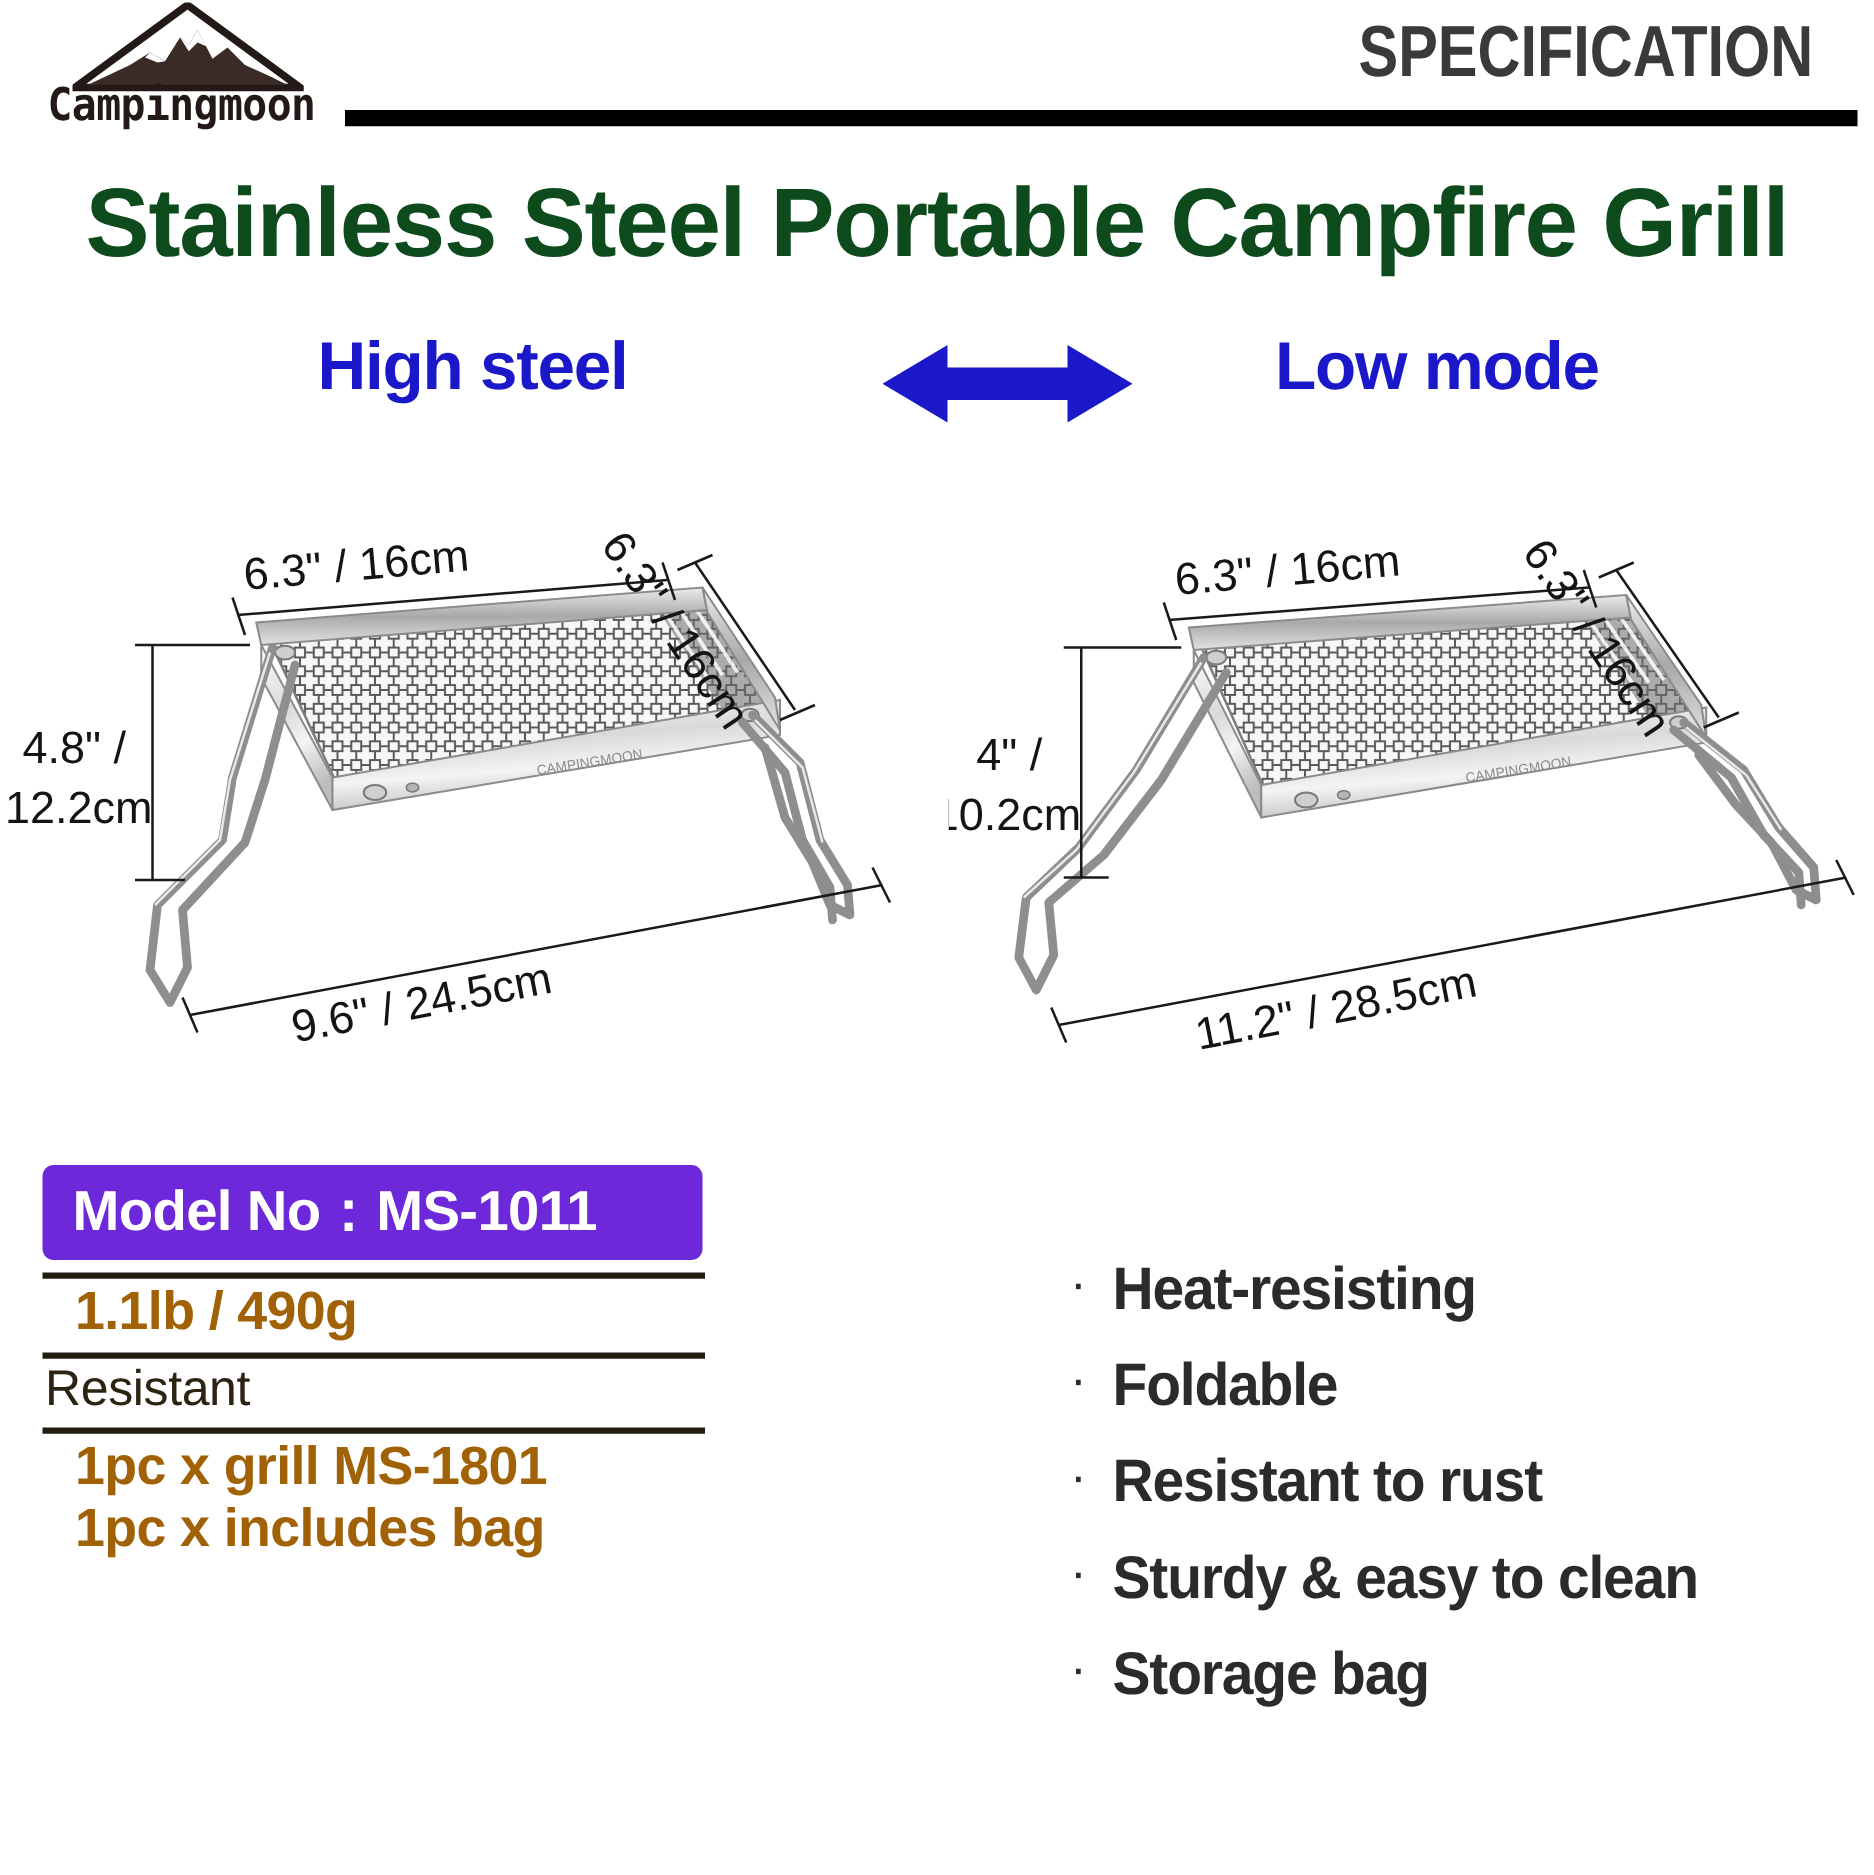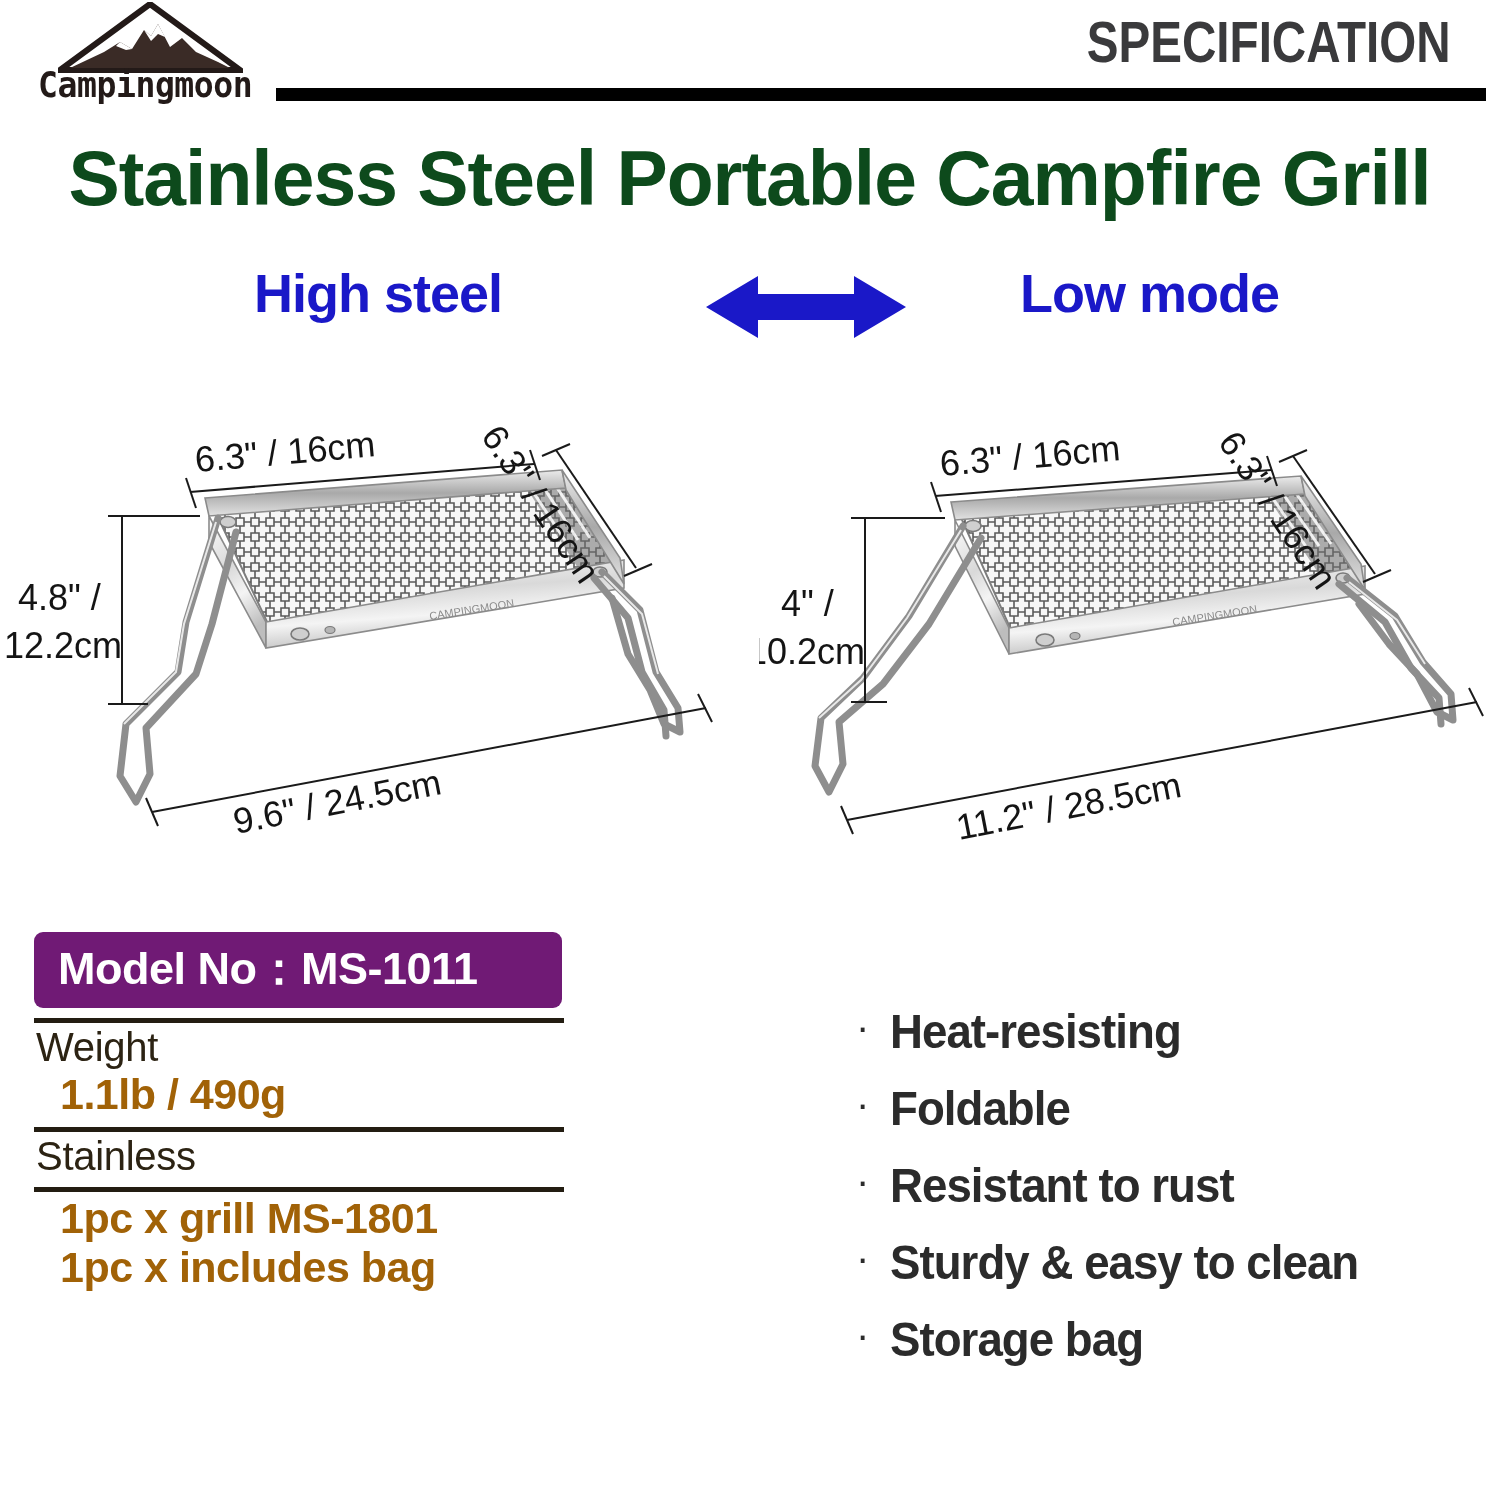--- a/index.html
+++ b/index.html
@@ -33,21 +33,21 @@
   .mode-arrow { position:absolute; left:706px; top:14px; width:200px; height:62px; }
 
   
   .diagram { position:absolute; top:372px; width:740px; height:530px; }
   .diagram-left  { left:0px; }
   .diagram-right { left:759px; }
   .diagram svg { display:block; width:100%; height:100%; }
 
   
   .spec-table { position:absolute; left:34px; top:932px; width:530px; }
-  .model-banner { background:#701a75; border-radius:9px; padding:7px 0 9px 24px;
+  .model-banner { background:#6d28d9; border-radius:9px; padding:7px 0 9px 24px;
       color:#ffffff; font-size:45px; font-weight:bold; letter-spacing:-0.5px;
       width:528px; }
   .spec-rule { height:5px; background:#231d12; margin:10px 0 2px 0; width:100%; }
   .spec-rule.r2 { margin-top:8px; }
   .spec-key { font-size:40px; color:#2c2313; font-weight:normal; letter-spacing:-0.3px;
       padding-left:2px; line-height:1.12; }
   .spec-val { font-size:43px; color:#a16207; font-weight:bold; letter-spacing:-0.5px;
       padding-left:26px; line-height:1.15; }
 
   
@@ -256,25 +256,24 @@
       <line x1="710" y1="316" x2="724" y2="344"></line>
     </g>
     <text x="200" y="468" font-size="36" fill="#141414" font-family="'Liberation Sans',sans-serif" transform="rotate(-11 200 468)">11.2" / 28.5cm</text>
   </svg>
 </div>
 
 <div class="spec-table">
   <div class="model-banner">Model No：MS-1011</div>
 
   <div class="spec-rule"></div>
-  <div class="spec-key">Weight</div>
   <div class="spec-val">1.1lb  /  490g</div>
 
   <div class="spec-rule r2"></div>
-  <div class="spec-key">Stainless</div>
+  <div class="spec-key">Resistant</div>
 
   <div class="spec-rule r2"></div>
   <div class="spec-val">1pc x grill MS-1801</div>
   <div class="spec-val">1pc x includes bag</div>
 </div>
 
 <div class="features">
   <div class="feature-item">
     <span class="feature-bullet">·</span>
     <span class="feature-text">Heat-resisting</span>

